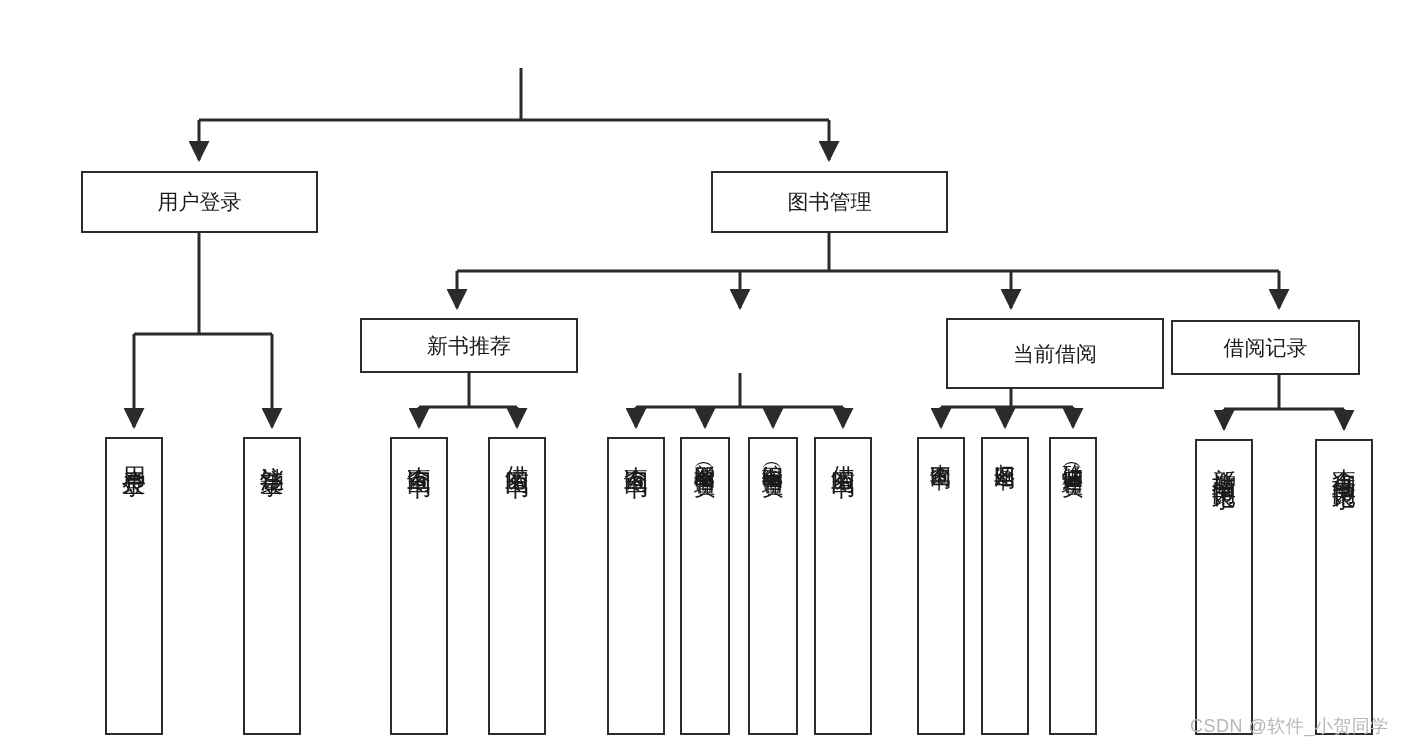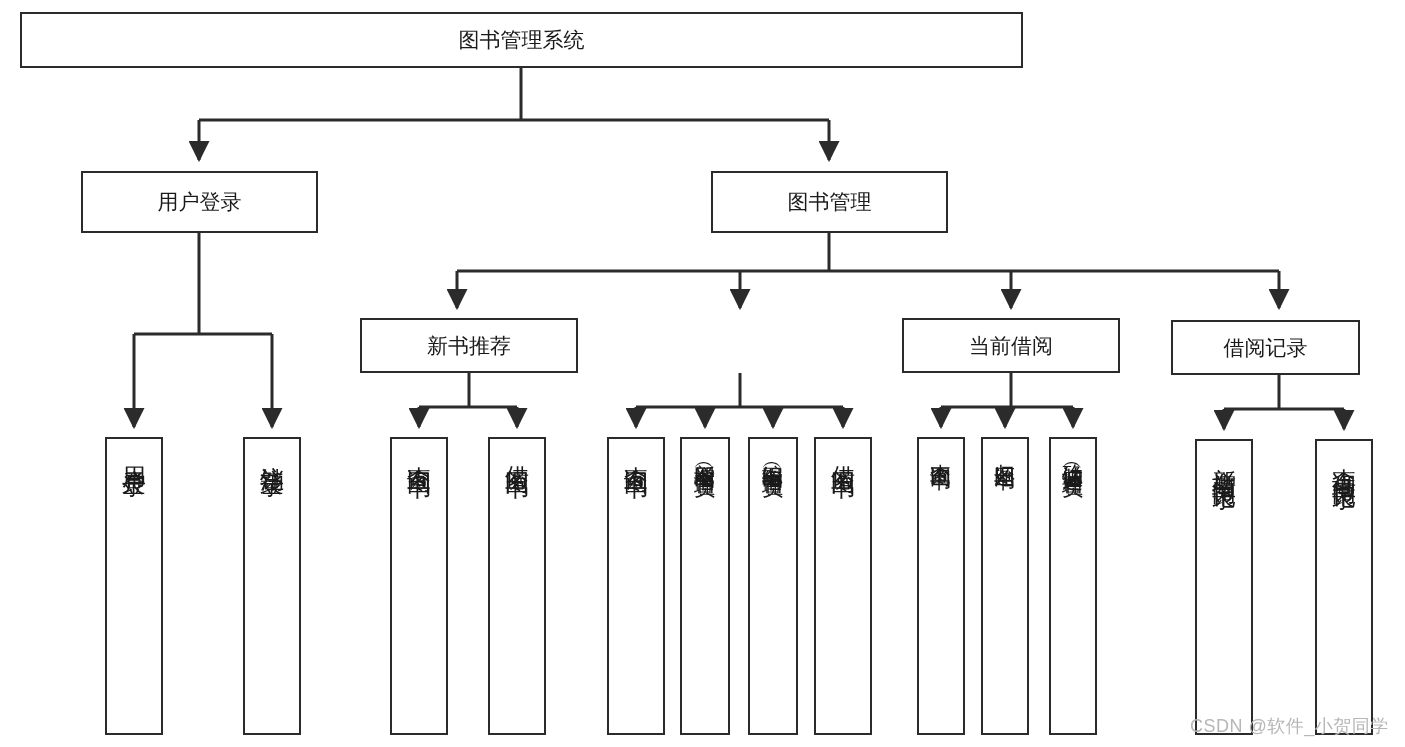--- a/index.html
+++ b/index.html
@@ -122,35 +122,32 @@
       <path d="M 1005 407 L 1005 427" marker-end="url(#arrow)"></path>
       <path d="M 1073 407 L 1073 427" marker-end="url(#arrow)"></path>
 
       <path d="M 1279 375 L 1279 409"></path>
       <path d="M 1224 409 L 1344 409"></path>
       <path d="M 1224 409 L 1224 429" marker-end="url(#arrow)"></path>
       <path d="M 1344 409 L 1344 429" marker-end="url(#arrow)"></path>
     </g>
   </svg>
 
-  <div class="node horiz" style="left:20px; top:12px; width:1003px; height:56px;">
-    <span class="lbl">图书管理系统</span>
-  </div>
 
   <div class="node horiz" style="left:81px; top:171px; width:237px; height:62px;">
     <span class="lbl">用户登录</span>
   </div>
   <div class="node horiz" style="left:360px; top:318px; width:218px; height:55px;">
     <span class="lbl">新书推荐</span>
   </div>
 
   <div class="node horiz" style="left:711px; top:171px; width:237px; height:62px;">
     <span class="lbl">图书管理</span>
   </div>
-  <div class="node horiz" style="left:902px; top:318px; width:218px; height:55px;">
+  <div class="node horiz" style="left:946px; top:318px; width:218px; height:71px;">
     <span class="lbl">当前借阅</span>
   </div>
   <div class="node horiz" style="left:1171px; top:320px; width:189px; height:55px;">
     <span class="lbl">借阅记录</span>
   </div>
 
   <div class="node vert" style="left:105px; top:437px; width:58px; height:298px;">
     <span class="lbl">用户登录</span>
   </div>
   <div class="node vert" style="left:243px; top:437px; width:58px; height:298px;">

